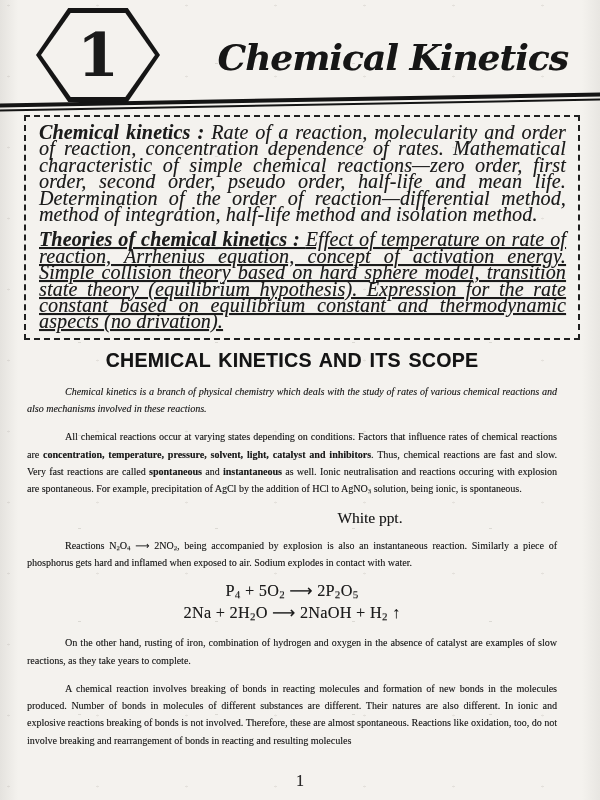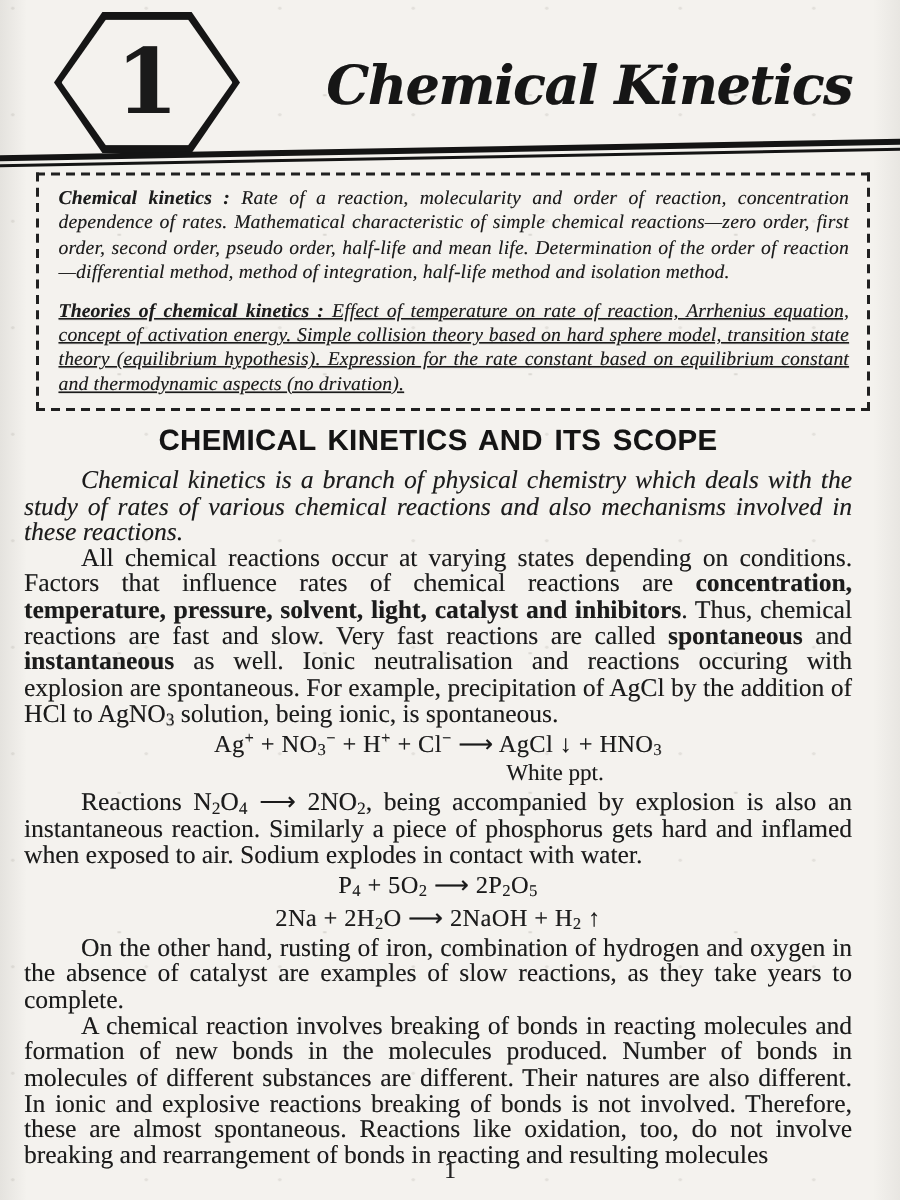--- a/index.html
+++ b/index.html
@@ -52,39 +52,39 @@
     transform:rotate(-1.05deg);
   }
   .rule-thick{height:4px;background:#141414;}
   .rule-thin{height:2px;background:#141414;margin-top:2px;}
   
   .syllabus{
     margin:9px 20px 0 24px;
     border:2px dashed #202020;
     padding:7px 12px 8px 13px;
     font-style:italic;
-    font-size:13px;line-height:16.4px;
+    font-size:20px;line-height:16.4px;
     text-align:justify;
     letter-spacing:.15px;
   }
   .syllabus p{margin:0;}
   .syllabus p + p{margin-top:9px;text-decoration:underline;}
   
   .content{padding:0 32px 0 16px;}
   .sec-heading{
     margin:9px 0 5px;
     text-align:center;
     font-family:"Liberation Sans", sans-serif;
     font-weight:bold;font-size:19.5px;
     letter-spacing:.3px;word-spacing:2px;
     color:#141414;
   }
   .content p{
-    margin:0;
-    font-size:17px;line-height:17.3px;
+    margin:11px;
+    font-size:10px;line-height:17.3px;
     text-align:justify;
     text-indent:38px;
   }
   .ital{font-style:italic;}
   .equation{
     text-align:center;
     font-size:16.2px;line-height:19px;
     margin:3px 0 1px;
     letter-spacing:.3px;
   }
@@ -127,21 +127,20 @@
     <p><span style="font-weight: bold;">Theories of chemical kinetics : </span><span>Effect of temperature on rate of reaction, Arrhenius equation, concept of activation energy. Simple collision theory based on hard sphere model, transition state theory (equilibrium hypothesis). Expression for the rate constant based on equilibrium constant and thermodynamic aspects (no drivation).</span></p>
   </section>
 
   <div class="content">
     <h2 class="sec-heading">CHEMICAL KINETICS AND ITS SCOPE</h2>
 
     <p class="ital">Chemical kinetics is a branch of physical chemistry which deals with the study of rates of various chemical reactions and also mechanisms involved in these reactions.</p>
 
     <p><span>All chemical reactions occur at varying states depending on conditions. Factors that influence rates of chemical reactions are </span><span style="font-weight: bold;">concentration, temperature, pressure, solvent, light, catalyst and inhibitors</span><span>. Thus, chemical reactions are fast and slow. Very fast reactions are called </span><span style="font-weight: bold;">spontaneous</span><span> and </span><span style="font-weight: bold;">instantaneous</span><span> as well. Ionic neutralisation and reactions occuring with explosion are spontaneous. For example, precipitation of AgCl by the addition of HCl to AgNO</span><sub>3</sub><span> solution, being ionic, is spontaneous.</span></p>
 
-    <div class="equation"><span>Ag</span><sup>+</sup><span> + NO</span><sub>3</sub><sup>−</sup><span> + H</span><sup>+</sup><span> + Cl</span><sup>−</sup><span> ⟶ AgCl ↓ + HNO</span><sub>3</sub></div>
     <div class="eq-note">White ppt.</div>
 
     <p><span>Reactions N</span><sub>2</sub><span>O</span><sub>4</sub><span> ⟶ 2NO</span><sub>2</sub><span>, being accompanied by explosion is also an instantaneous reaction. Similarly a piece of phosphorus gets hard and inflamed when exposed to air. Sodium explodes in contact with water.</span></p>
 
     <div class="equation"><span>P</span><sub>4</sub><span> + 5O</span><sub>2</sub><span> ⟶ 2P</span><sub>2</sub><span>O</span><sub>5</sub></div>
     <div class="equation"><span>2Na + 2H</span><sub>2</sub><span>O ⟶ 2NaOH + H</span><sub>2</sub><span> ↑</span></div>
 
     <p>On the other hand, rusting of iron, combination of hydrogen and oxygen in the absence of catalyst are examples of slow reactions, as they take years to complete.</p>
 
     <p>A chemical reaction involves breaking of bonds in reacting molecules and formation of new bonds in the molecules produced. Number of bonds in molecules of different substances are different. Their natures are also different. In ionic and explosive reactions breaking of bonds is not involved. Therefore, these are almost spontaneous. Reactions like oxidation, too, do not involve breaking and rearrangement of bonds in reacting and resulting molecules</p>

